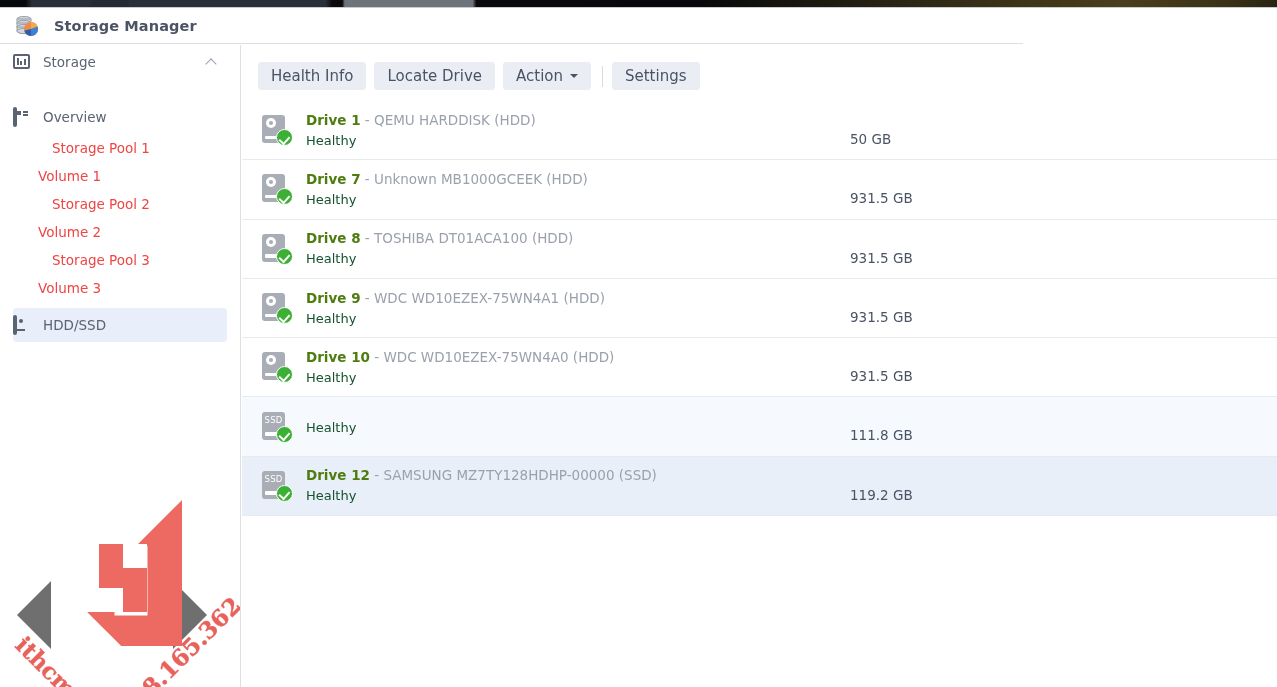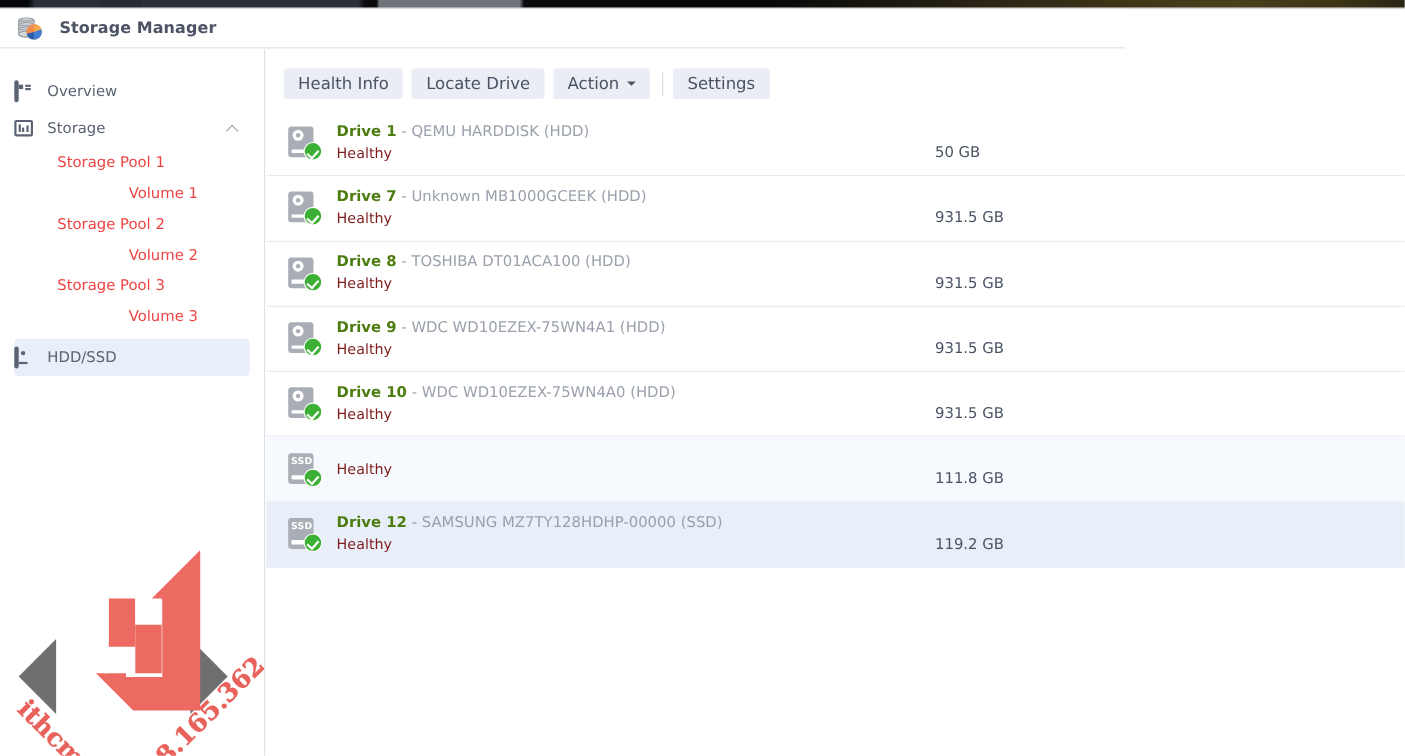--- a/index.html
+++ b/index.html
@@ -81,21 +81,21 @@
     transform: translateY(-25%) rotate(45deg);
   }
   .sub-item {
     height: 28px;
     display: flex; align-items: center;
     color: #ef4444;
     font-size: 13.5px;
     cursor: pointer;
   }
   .sub-item.lvl1 { padding-left: 52px; }
-  .sub-item.lvl2 { padding-left: 57px; justify-content: center; }
+  .sub-item.lvl2 { padding-left: 38px; }
 
   
   .ico-overview {
     width: 17px; height: 14px;
     border: 2px solid #5a6372; border-radius: 2px;
     position: relative; margin-top: 1px;
   }
   .ico-overview::before {
     content: ""; position: absolute; left: 1.5px; top: 2px;
     width: 4px; height: 4px; background: #5a6372;
@@ -209,24 +209,24 @@
   }
   .disk-dot::after {
     content: ""; position: absolute;
     left: 3px; top: 3px; width: 4px; height: 4px;
     border-radius: 50%; background: #a9adb5;
   }
   .disk-ssd-text {
     position: absolute; left: 4px; top: 5px;
     width: 21px;
     font-size: 8.5px;
-    font-weight: bold;
+    font-weight: normal;
     color: #ffffff;
     letter-spacing: .2px;
-    text-align: right;
+    text-align: center;
   }
   .badge-check {
     position: absolute; left: 17px; top: 16px;
     width: 17px; height: 17px;
     border-radius: 50%;
     background: #3cb034;
     border: 1.5px solid #ffffff;
   }
   .badge-check::after {
     content: ""; position: absolute;
@@ -237,21 +237,21 @@
     transform: rotate(42deg);
   }
 
   .drive-text { margin-left: 13px; flex: 1 1 auto; }
   .drive-line1 { font-size: 13.5px; line-height: 18px; }
   .drive-name { font-weight: bold; color: #4d7c0f; }
   .drive-dash { color: #9aa1ac; }
   .drive-model { color: #9aa1ac; }
   .drive-status {
     font-size: 13px; line-height: 18px;
-    color: #7f1d1d; margin-top: 3px;
+    color: #14532d; margin-top: 3px;
   }
   .drive-size {
     position: absolute; left: 608px;
     font-size: 13.5px;
     color: #4a5364;
     top: 11px;
     margin-top: 19px;
   }
 
   
@@ -321,35 +321,35 @@
       <path d="M17 16 L17 9 A7 7 0 0 1 23.6 13.6 z" fill="#f4a94e"></path>
       <path d="M17 16 L23.6 13.6 A7 7 0 0 1 17 23 z" fill="#3f7fd4"></path>
       <path d="M17 16 L17 23 A7 7 0 0 1 10.3 17.6 z" fill="#2b5fb0"></path>
     </svg>
   </span>
   <span class="title">Storage Manager</span>
 </div>
 
 <div id="sidebar">
 
-  <div class="nav-item top">
-    <span class="nav-ico"><span class="ico-overview"></span></span>
-    <span class="nav-label">Overview</span>
-  </div>
-
   <div class="nav-item">
     <span class="nav-ico">
         <span class="ico-storage">
           <i></i>
           <i></i>
           <i></i>
         </span>
       </span>
     <span class="nav-label">Storage</span>
     <span class="chev"></span>
+  </div>
+
+  <div class="nav-item top">
+    <span class="nav-ico"><span class="ico-overview"></span></span>
+    <span class="nav-label">Overview</span>
   </div>
 
   <div class="sub-item lvl1">
     <span>Storage Pool 1</span>
   </div>
   <div class="sub-item lvl2">
     <span>Volume 1</span>
   </div>
   <div class="sub-item lvl1">
     <span>Storage Pool 2</span>

